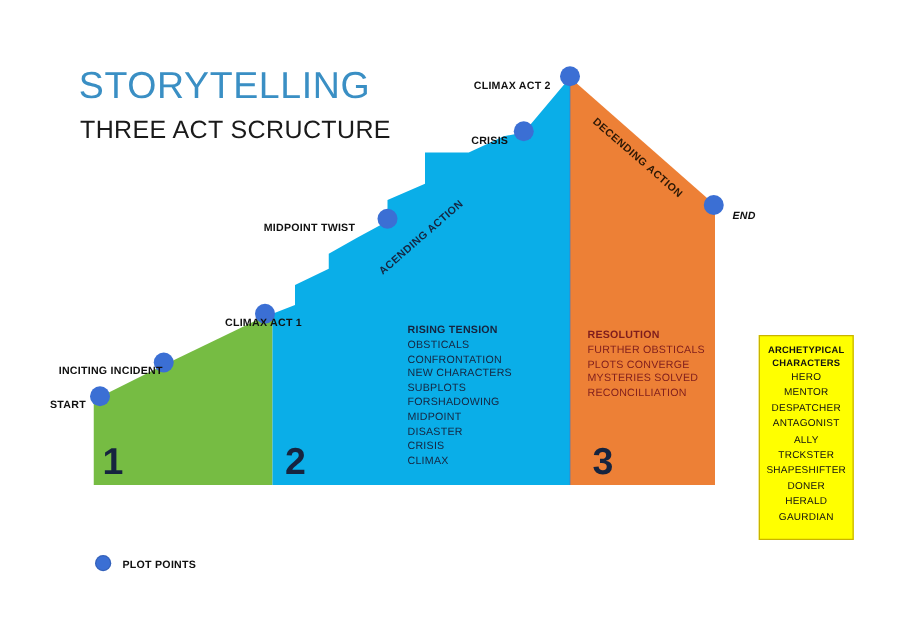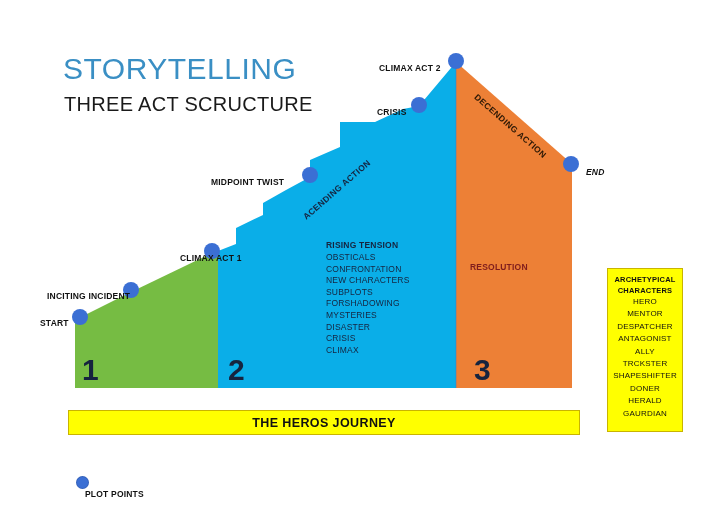--- a/index.html
+++ b/index.html
@@ -48,21 +48,21 @@
   
   .act-block{position:absolute;white-space:nowrap;}
   .act-block .hd{
     font-size:8.5px;font-weight:bold;margin-bottom:2px;
     letter-spacing:.2px;
   }
   .act-block .li{
     font-size:8.5px;line-height:11.6px;letter-spacing:.2px;
   }
   #act1-block{left:122px;top:313px;color:#16243f;}
-  #act2-block{left:326px;top:240px;color:#16243f;}
+  #act2-block{left:326px;top:258px;color:#16243f;}
   #act3-block{left:470px;top:262px;color:#7f1d1d;}
 
   
   .diag{
     position:absolute;
     font-size:8.5px;font-weight:bold;
     color:#16243f;letter-spacing:.4px;
     white-space:nowrap;
     transform-origin:0 0;
   }
@@ -91,21 +91,21 @@
   #arch-box .ahd{
     font-size:7.5px;font-weight:bold;color:#111;line-height:11px;
     text-align:center;letter-spacing:.2px;
   }
   #arch-box .ali{
     font-size:8px;color:#111;line-height:12.4px;text-align:center;
     letter-spacing:.2px;
   }
 
   
-  #legend{position:absolute;left:76px;top:476px;display:flex;align-items:flex-start;flex-direction:column;}
+  #legend{position:absolute;left:76px;top:444px;display:flex;align-items:center;}
   #legend .dot{
     width:13px;height:13px;border-radius:50%;
     background:#3b6fd4;
     box-shadow:inset 0 0 0 1px rgba(0,0,0,.12);
   }
   #legend .lbl{
     margin-left:9px;font-size:8.5px;font-weight:bold;color:#111;letter-spacing:.2px;
   }
 </style>
 </head>
@@ -154,38 +154,41 @@
 
 
   <div class="act-block" id="act2-block">
     <div class="hd">RISING TENSION</div>
     <div class="list">
         <div class="li">OBSTICALS</div>
         <div class="li">CONFRONTATION</div>
         <div class="li">NEW CHARACTERS</div>
         <div class="li">SUBPLOTS</div>
         <div class="li">FORSHADOWING</div>
-        <div class="li">MYSTERIES</div>
+        <div class="li">MIDPOINT</div>
         <div class="li">DISASTER</div>
         <div class="li">CRISIS</div>
         <div class="li">CLIMAX</div>
       </div>
   </div>
 
   <div class="act-block" id="act3-block">
     <div class="hd">RESOLUTION</div>
+    <div class="list">
+        <div class="li">FURTHER OBSTICALS</div>
+        <div class="li">PLOTS CONVERGE</div>
+        <div class="li">MYSTERIES SOLVED</div>
+        <div class="li">RECONCILLIATION</div>
+      </div>
   </div>
 
   <div class="act-num" id="act-num-1" style="left: 82px; top: 355px;">1</div>
   <div class="act-num" id="act-num-2" style="left: 228px; top: 355px;">2</div>
   <div class="act-num on-orange" id="act-num-3" style="left: 474px; top: 355px;">3</div>
 
-  <div id="banner">
-    <span>THE HEROS JOURNEY</span>
-  </div>
 
   <div id="arch-box">
     <div class="ahd">ARCHETYPICAL</div>
     <div class="ahd">CHARACTERS</div>
     <div id="arch-list">
         <div class="ali">HERO</div>
         <div class="ali">MENTOR</div>
         <div class="ali">DESPATCHER</div>
         <div class="ali">ANTAGONIST</div>
         <div class="ali">ALLY</div>

